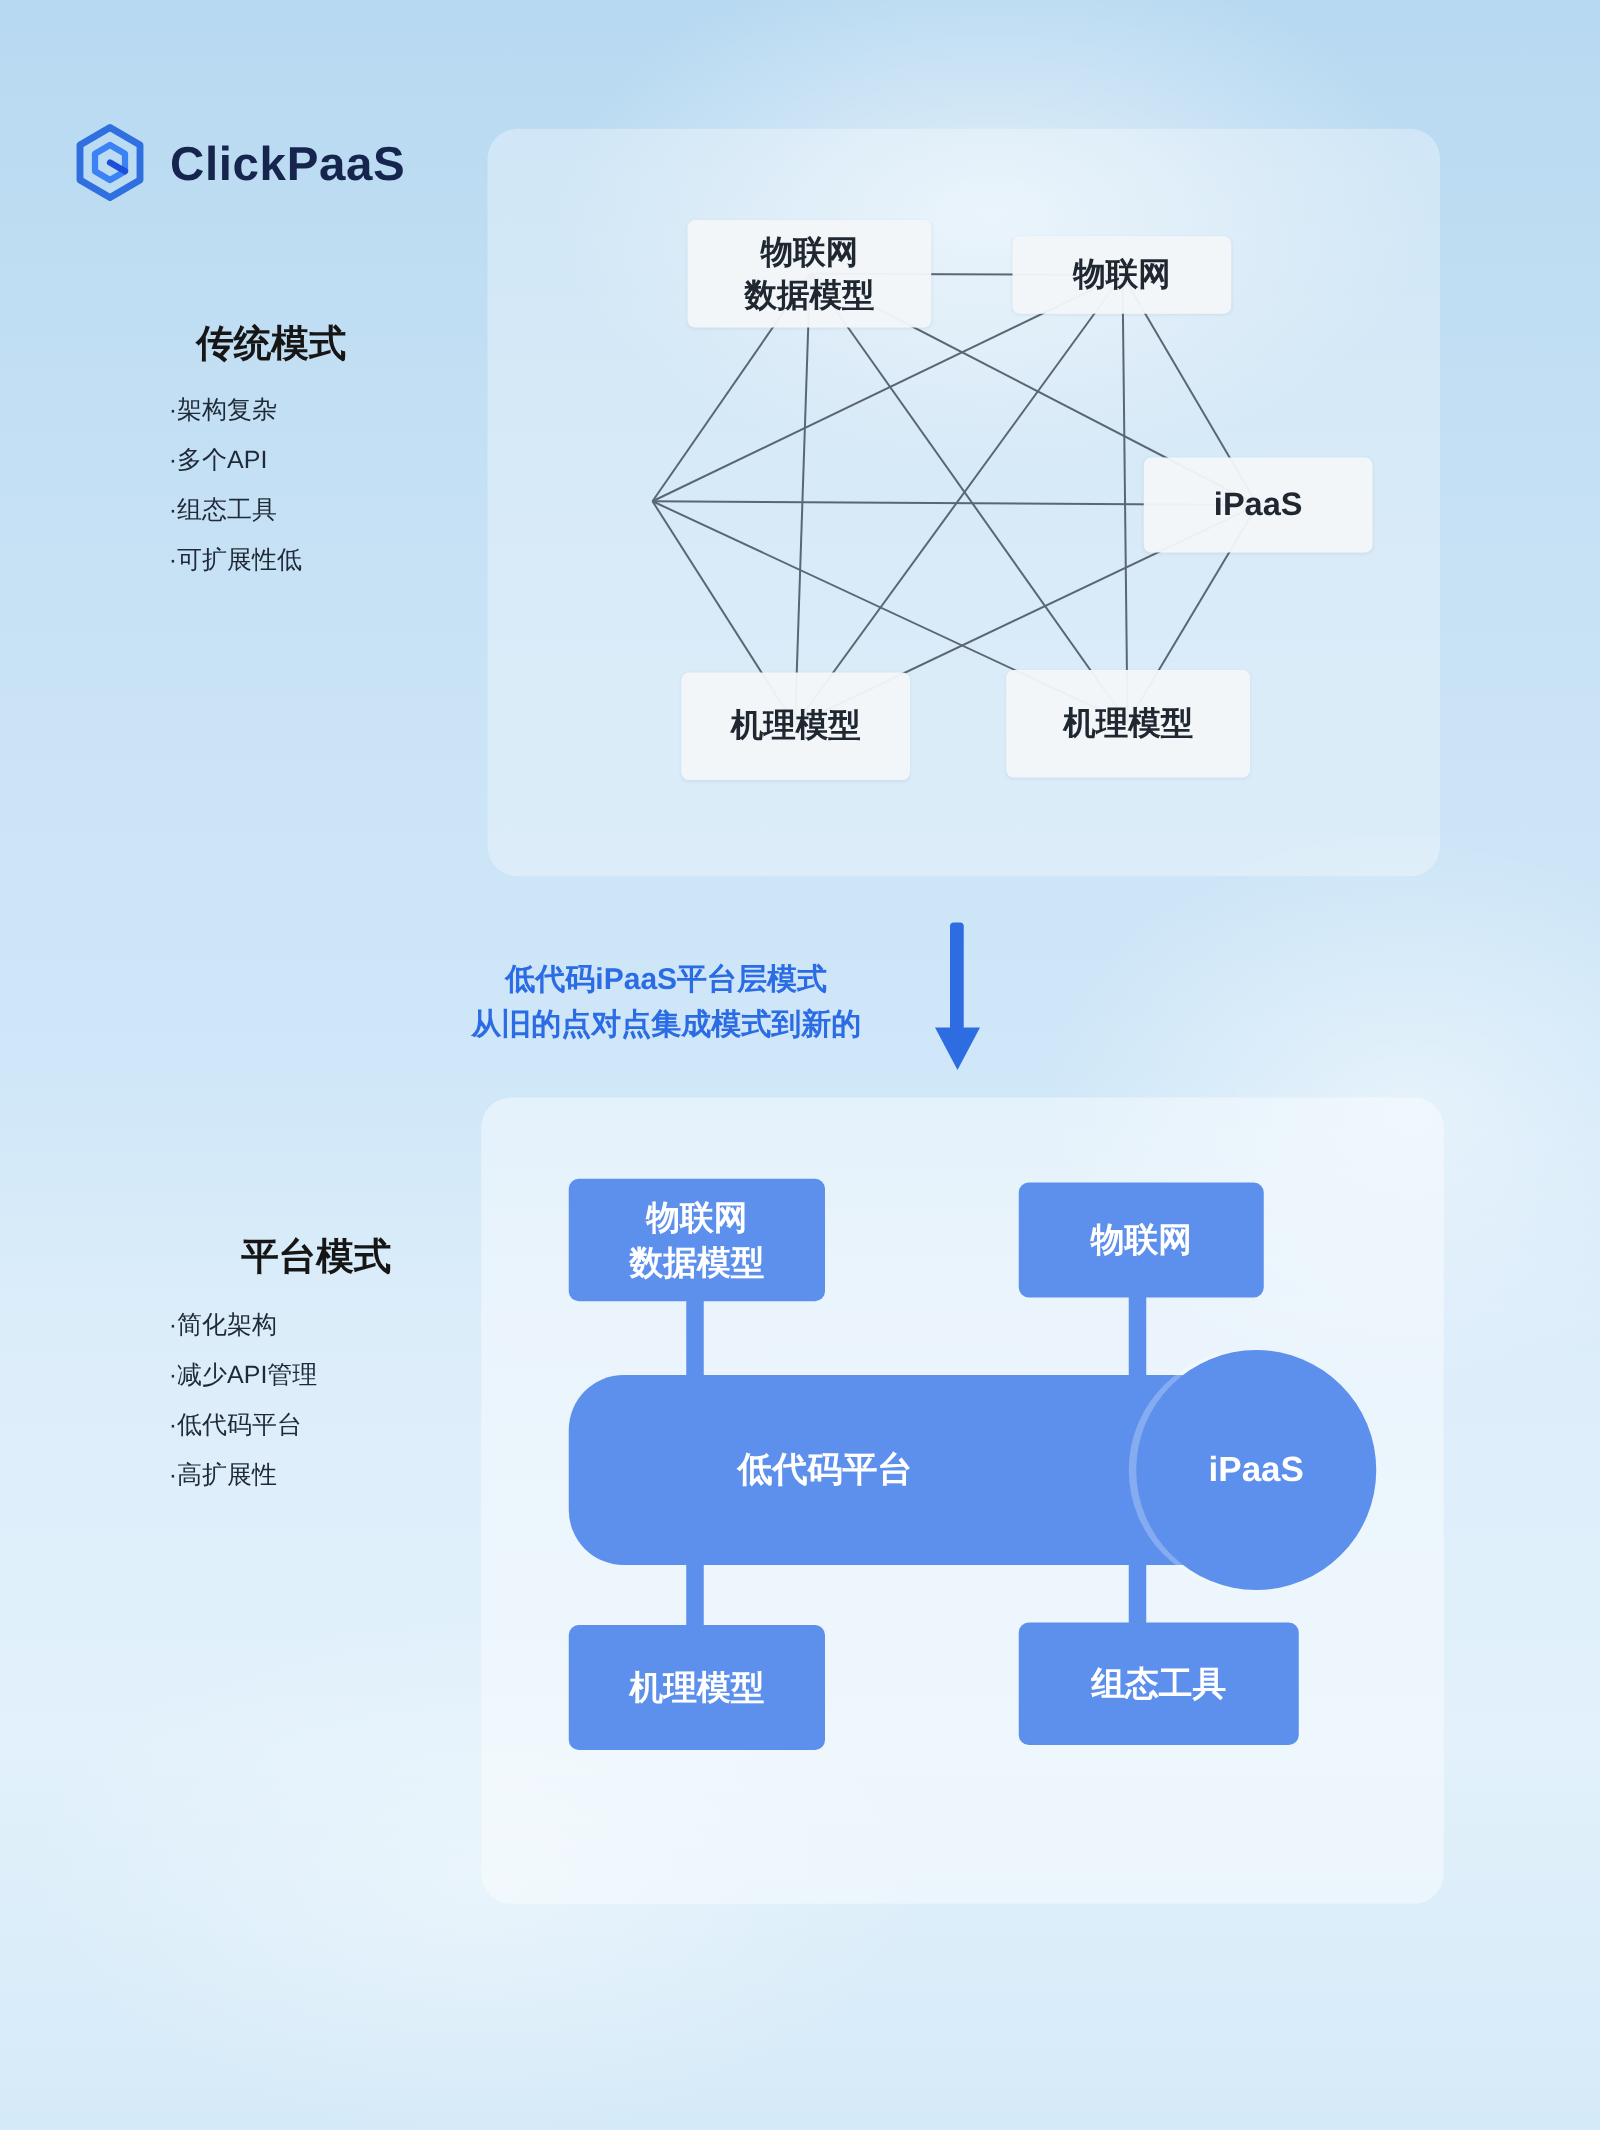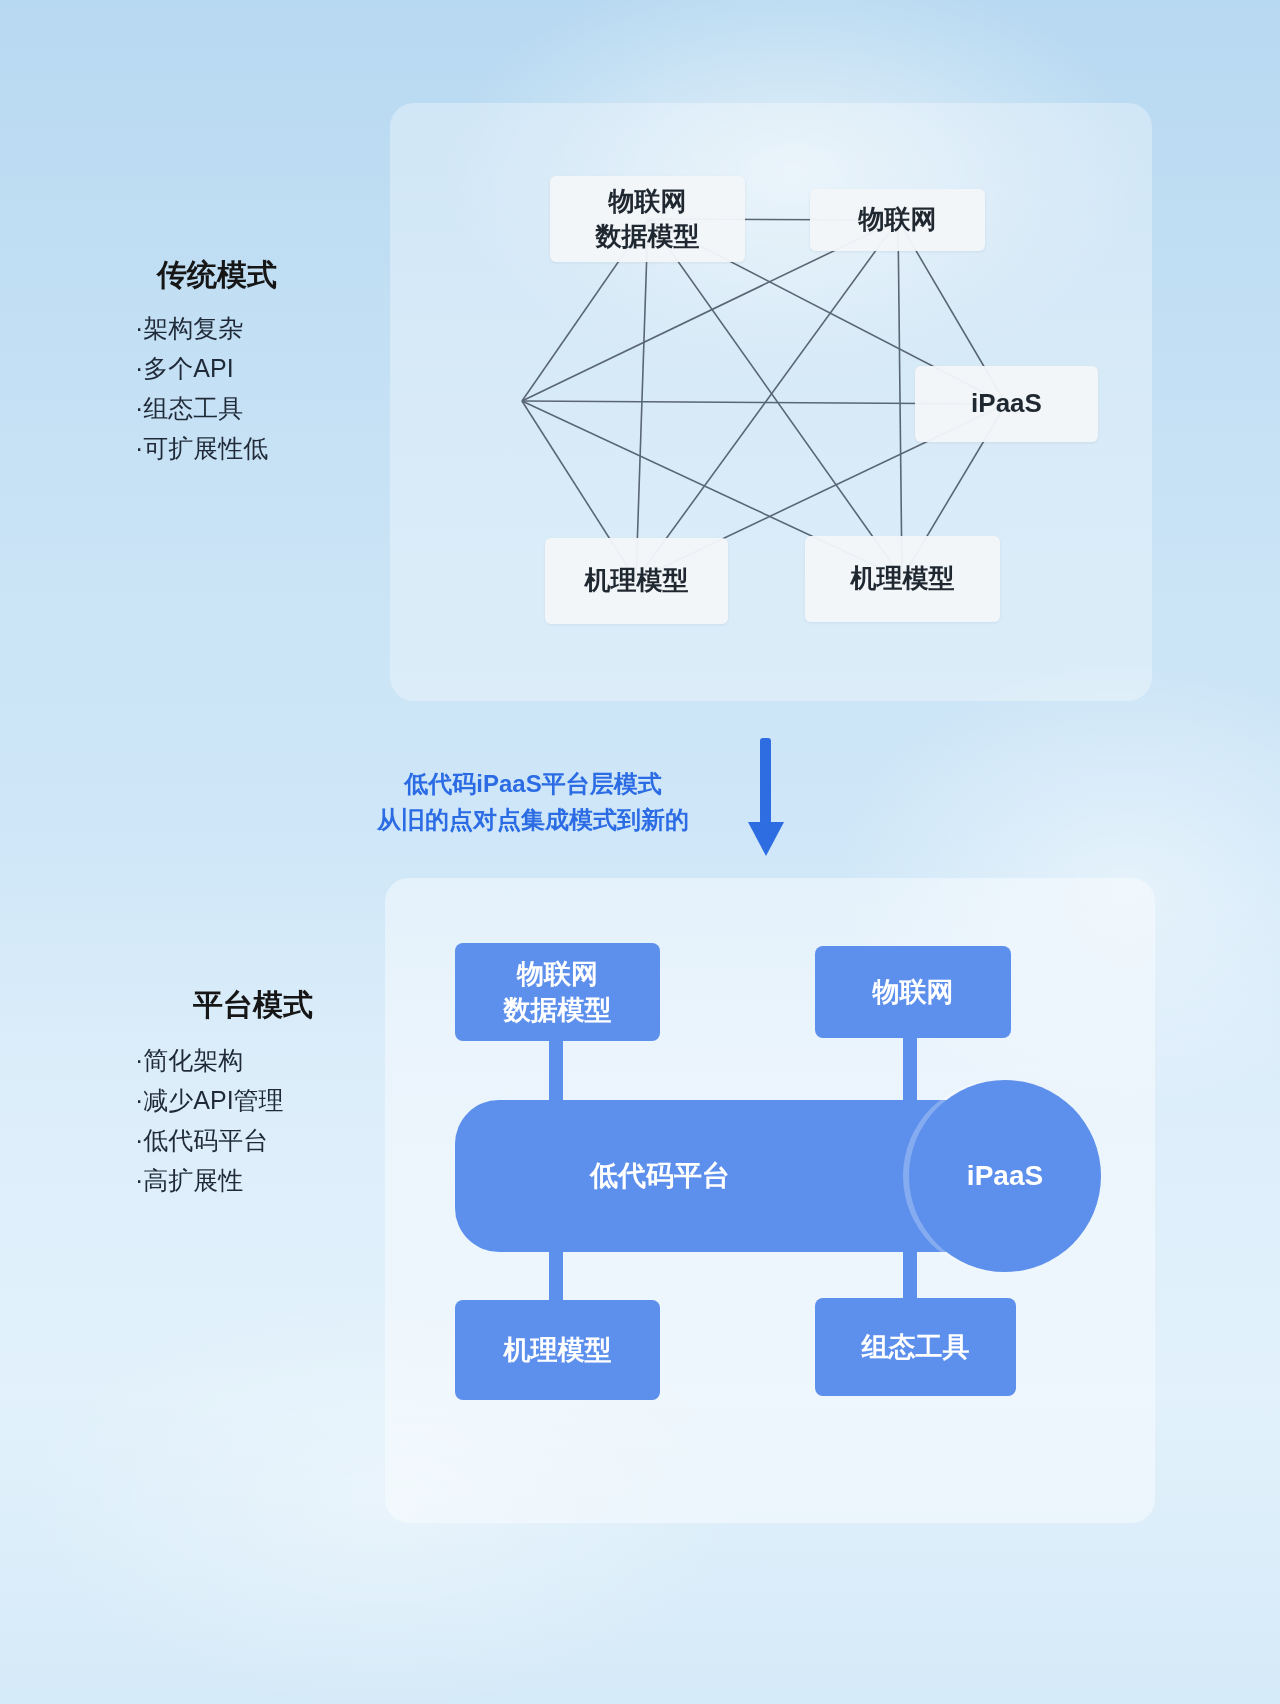--- a/index.html
+++ b/index.html
@@ -14,21 +14,21 @@
   }
   .abs{position:absolute;}
   
   .logo{left:56px;top:98px;display:flex;align-items:center;gap:16px;}
   .logo-text{font-size:38px;font-weight:700;color:#16254e;letter-spacing:0.5px;}
   
   .top-panel{left:390px;top:103px;width:762px;height:598px;background:rgba(255,255,255,0.32);border-radius:24px;}
   .bottom-panel{left:385px;top:878px;width:770px;height:645px;background:rgba(255,255,255,0.42);border-radius:24px;}
   
   .sec-title{font-size:30px;font-weight:700;color:#161616;}
-  .bullets{font-size:25px;color:#1f2937;font-weight:500;line-height:40px;}
+  .bullets{font-size:20px;color:#1f2937;font-weight:500;line-height:40px;}
   
   .mesh-svg{left:0;top:0;}
   .tnode{
     background:rgba(243,246,249,0.96);color:#1f2730;font-size:26px;font-weight:600;
     border-radius:6px;display:flex;align-items:center;justify-content:center;text-align:center;
     box-shadow:0 1px 3px rgba(30,60,90,0.08);line-height:1.35;
   }
   .prewrap{white-space:pre-line;}
   
   .transition-text{left:352px;top:766px;width:362px;text-align:center;color:#2b6ce5;font-size:24px;font-weight:600;line-height:36px;}
@@ -48,20 +48,30 @@
     left:909px;top:1080px;width:192px;height:192px;border-radius:50%;background:#5d8fec;
     display:flex;align-items:center;justify-content:center;color:#fff;font-size:28px;font-weight:600;
     box-shadow:-6px 0 0 rgba(255,255,255,0.25);
   }
 </style>
 </head>
 <body>
 
 <div class="page">
 
+  <div class="abs logo">
+    <span>
+      <svg width="64" height="64" viewBox="0 0 64 64" fill="none">
+        <path d="M32 4 L56 18 L56 46 L32 60 L8 46 L8 18 Z" stroke="#2f6fe0" stroke-width="5.5" stroke-linejoin="round" fill="none"></path>
+        <path d="M32 18 L44 25 L44 39 L32 46 L20 39 L20 25 Z" stroke="#3b82f6" stroke-width="5" stroke-linejoin="round" fill="none"></path>
+        <path d="M32 32 L44 39" stroke="#1d4ed8" stroke-width="5" stroke-linecap="round"></path>
+      </svg>
+    </span>
+    <span class="logo-text">ClickPaaS</span>
+  </div>
 
   <div class="abs sec-title" style="left:157px;top:255px;">传统模式</div>
   <div class="abs bullets" style="left:135px;top:308px;">
     <div>·架构复杂</div>
     <div>·多个API</div>
     <div>·组态工具</div>
     <div>·可扩展性低</div>
   </div>
 
   <div class="abs top-panel">
@@ -117,15 +127,15 @@
 
   <div class="abs pnode prewrap" style="left:455px;top:943px;width:205px;height:98px;">物联网
 数据模型</div>
   <div class="abs pnode" style="left:815px;top:946px;width:196px;height:92px;">物联网</div>
 
   <div class="abs pbar"></div>
   <div class="abs pcircle">iPaaS</div>
   <div class="abs pbar-label">低代码平台</div>
 
   <div class="abs pnode" style="left:455px;top:1300px;width:205px;height:100px;">机理模型</div>
-  <div class="abs pnode" style="left:815px;top:1298px;width:201px;height:98px;">组态工具</div>
+  <div class="abs pnode" style="left:815px;top:1298px;width:224px;height:98px;">组态工具</div>
 
 </div>
 
 </body></html>

